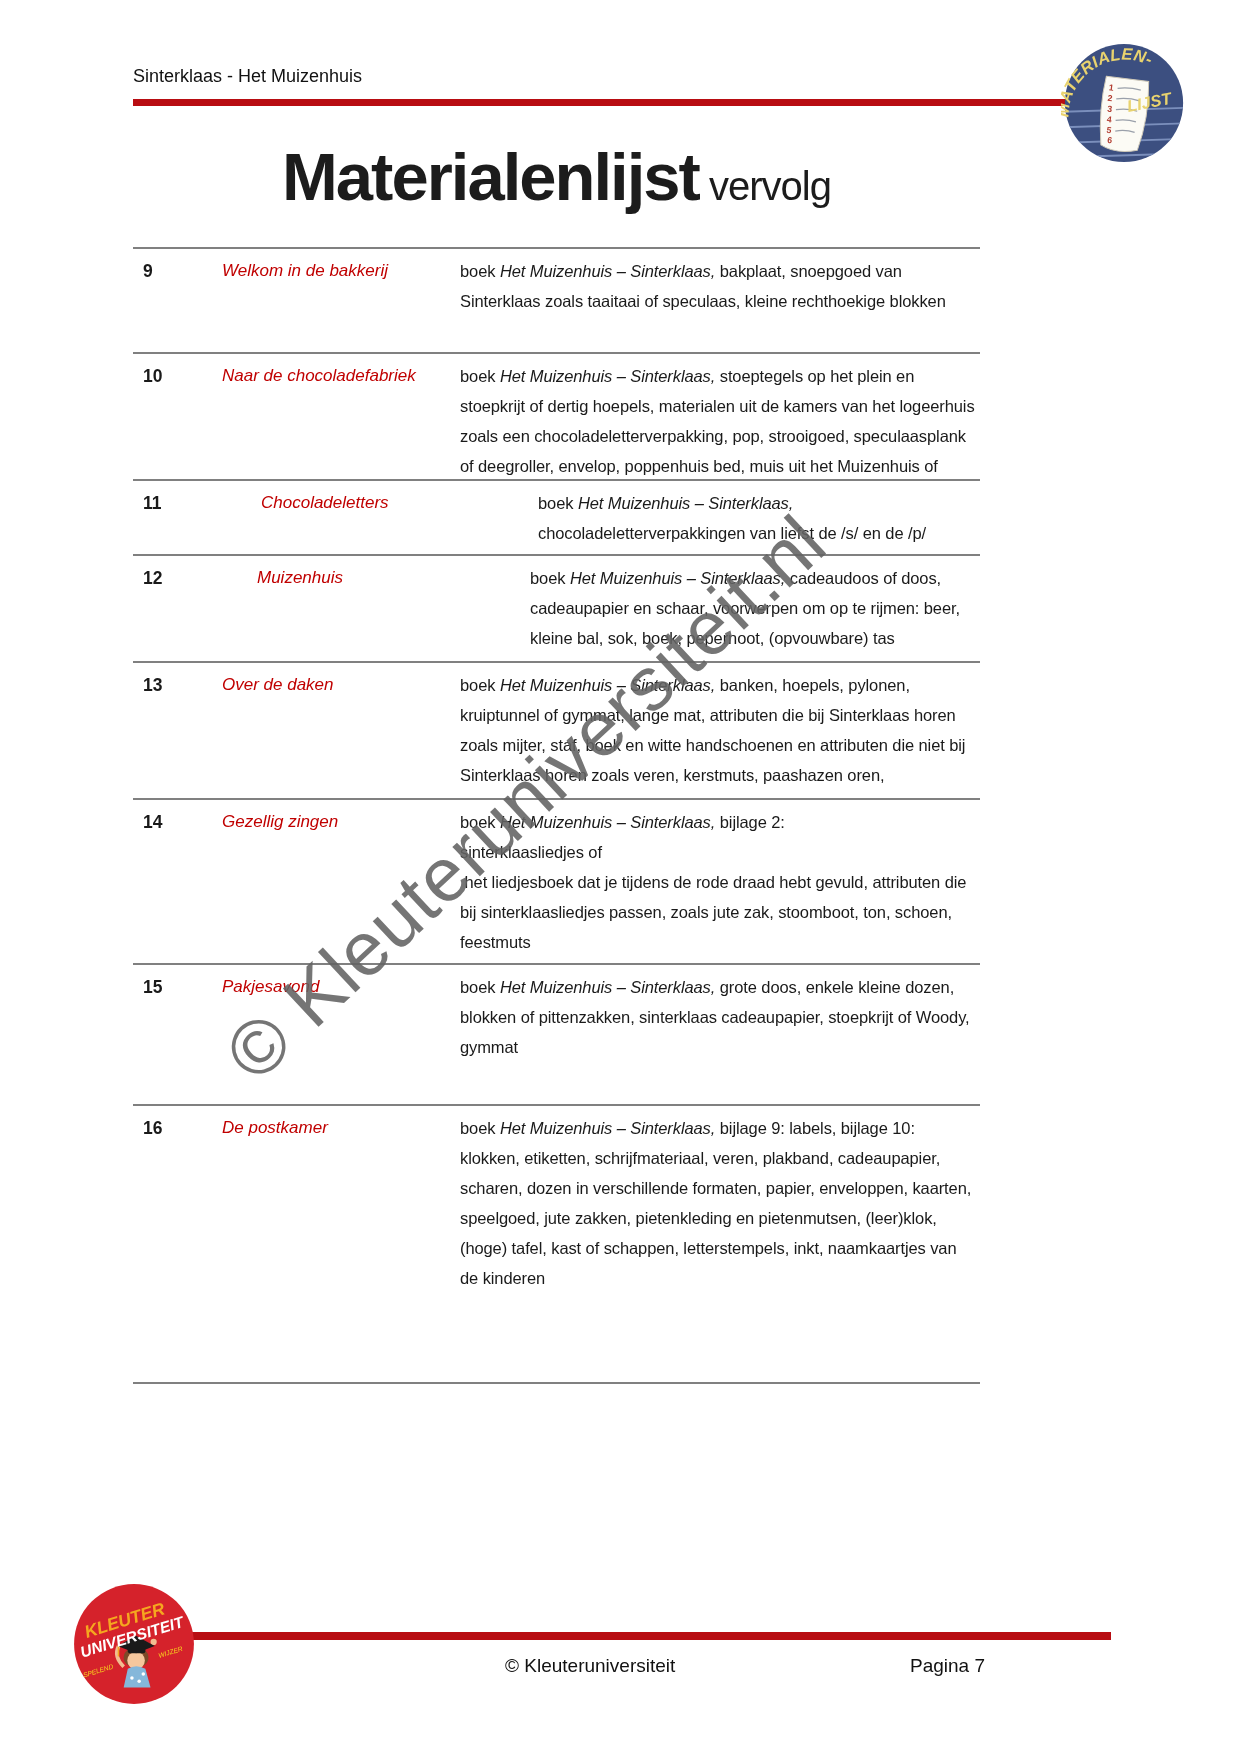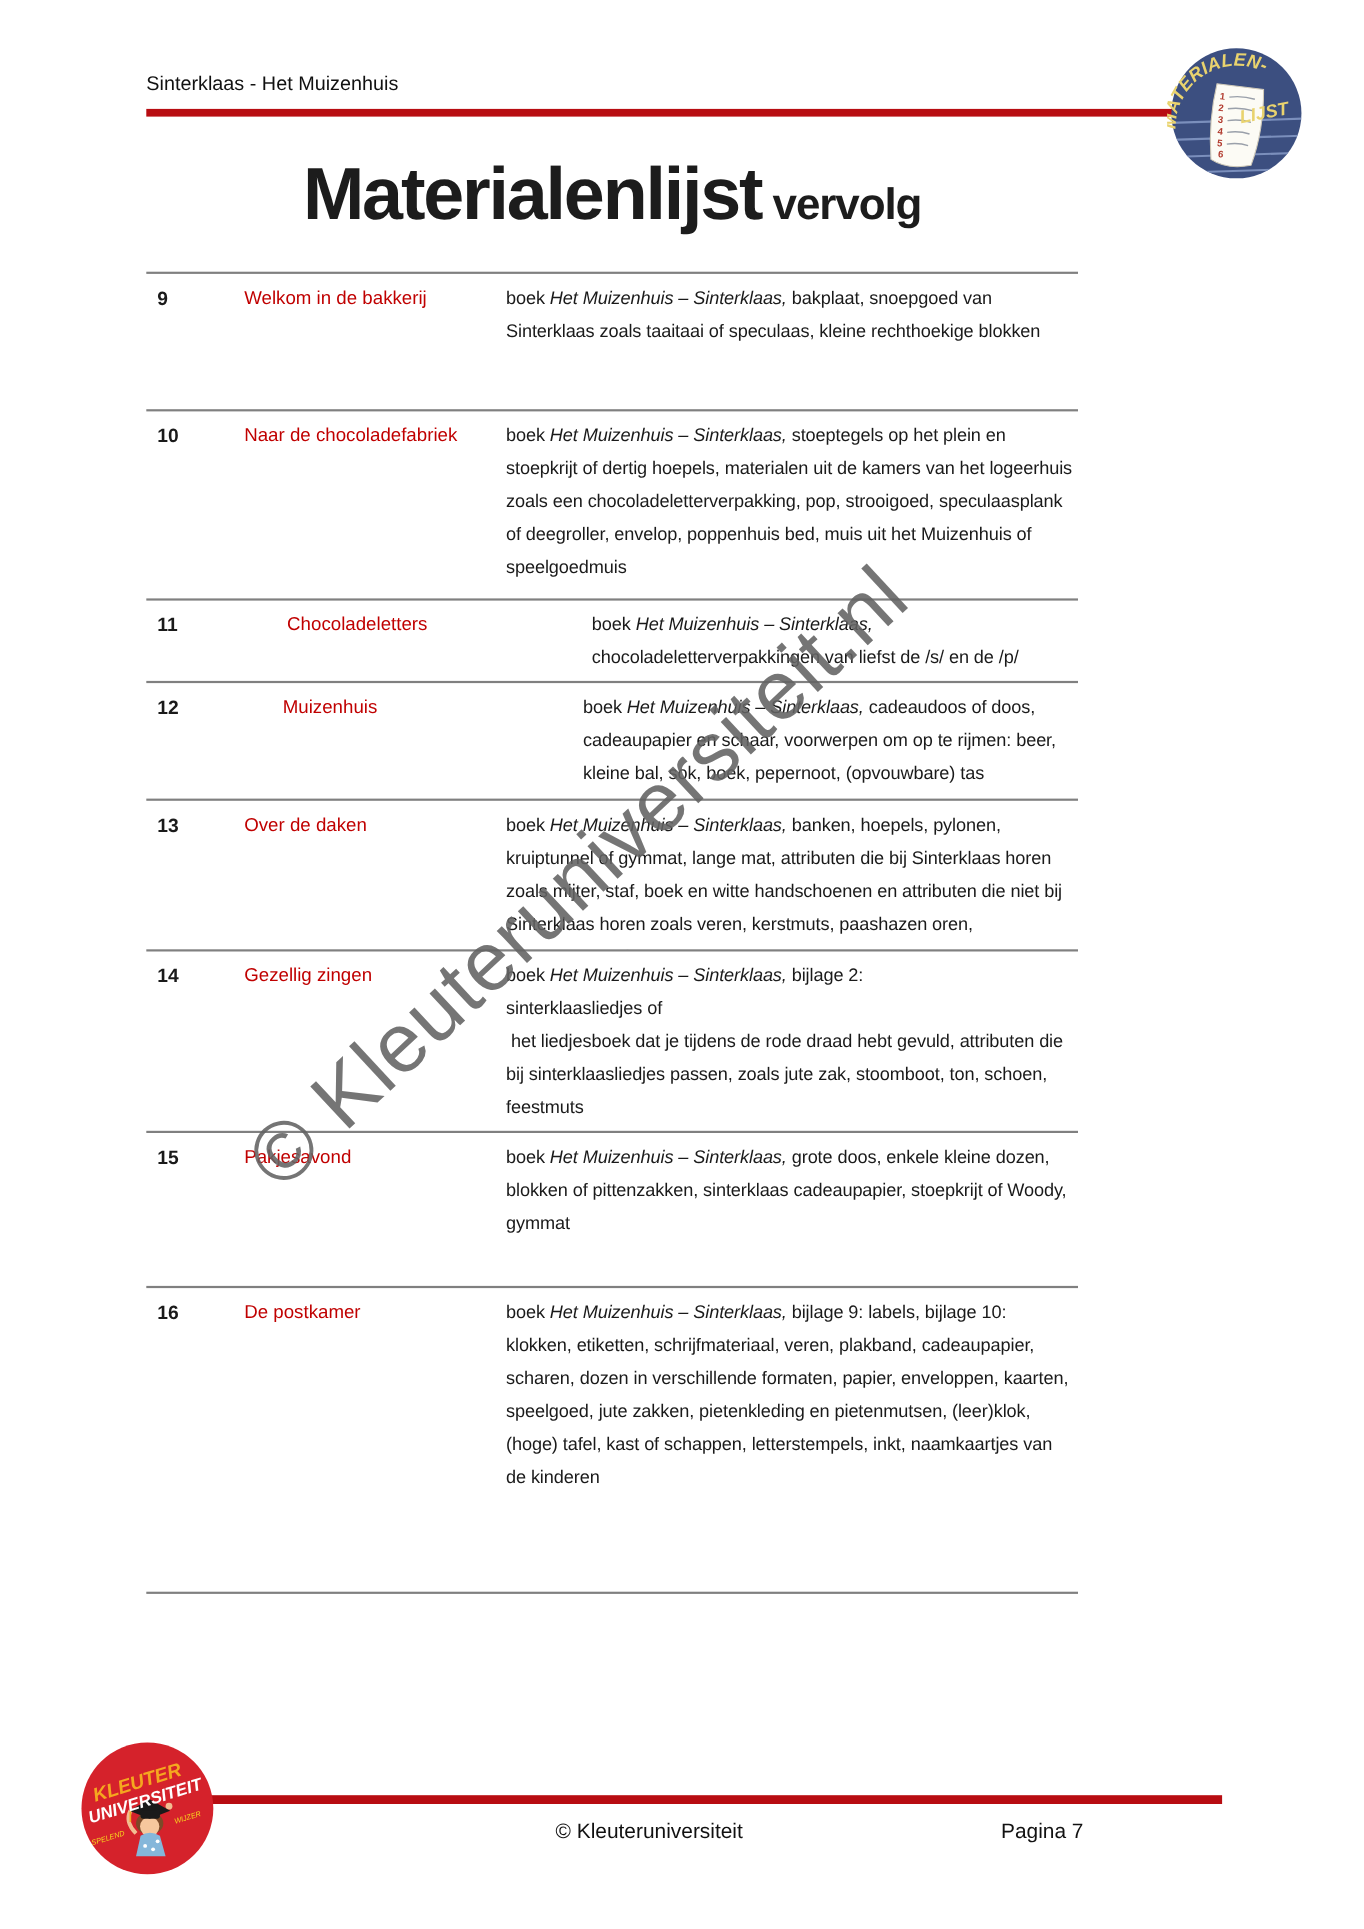--- a/index.html
+++ b/index.html
@@ -16,43 +16,43 @@
   .badge{
     position:absolute;left:1061px;top:40px;width:126px;height:126px;z-index:3;
   }
   .doc-title{
     position:absolute;left:133px;top:138px;width:847px;text-align:center;white-space:nowrap;
   }
   .doc-title .main{
     font-size:67px;font-weight:bold;letter-spacing:-2px;color:#1c1c1c;
   }
   .doc-title .suffix{
-    font-size:40px;font-weight:bold;letter-spacing:-1px;color:#1c1c1c;
+    font-size:40px;font-weight:normal;letter-spacing:-1px;color:#1c1c1c;
   }
   .materials-table{
     position:absolute;left:133px;top:247px;width:847px;border-bottom:2px solid #808080;
   }
   .row{
     display:grid;grid-template-columns:89px 238px 1fr;
     border-top:2px solid #808080;box-sizing:border-box;
     padding:7px 0 6px 0;overflow:hidden;
   }
   .row.r0{height:105px;}
-  .row.r1{height:172px;margin-top:20px;}
+  .row.r1{height:127px;}
   .row.r2{height:75px;gap:39px;}
   .row.r3{height:107px;gap:35px;}
   .row.r4{height:137px;}
   .row.r5{height:165px;}
   .row.r6{height:105px;}
   .row.r7{height:278px;margin-top:36px;}
   .num{
     font-weight:bold;font-size:17.5px;line-height:30px;padding-left:10px;
   }
   .rtitle{
-    color:#c00000;font-size:17px;line-height:30px;
+    color:#c00000;font-size:17px;line-height:30px;font-style:italic;
   }
   .desc{
     font-size:16.5px;line-height:30px;letter-spacing:-0.1px;
     white-space:pre-wrap;padding-right:2px;
   }
   .desc i{font-style:italic;}
   .watermark{
     position:absolute;left:238px;top:1022px;z-index:10;
     transform:rotate(-43deg);transform-origin:0 50%;
     font-size:76px;color:#636363;opacity:0.88;white-space:nowrap;letter-spacing:1px;

